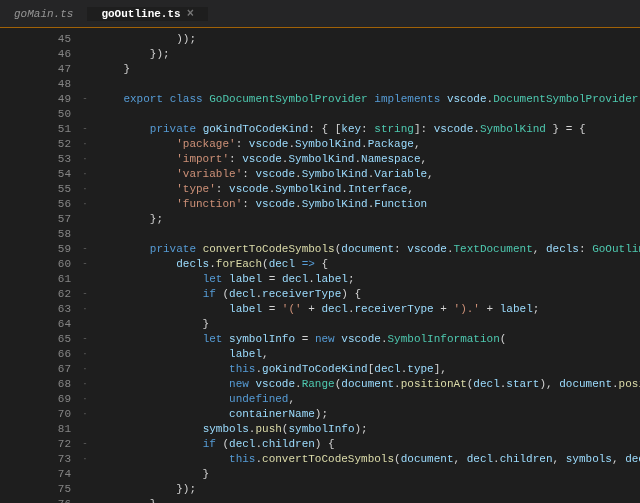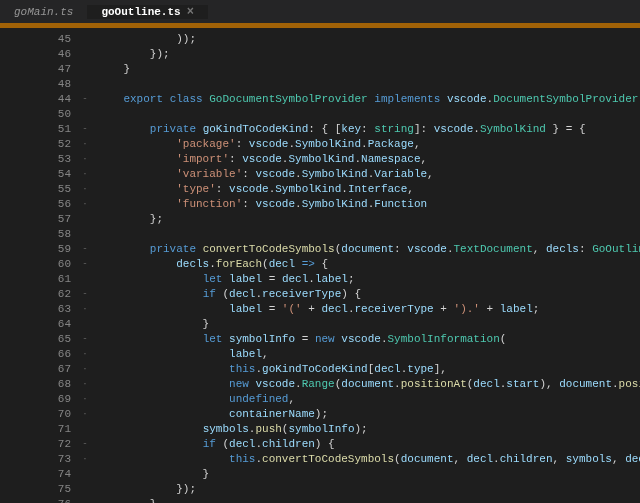--- a/index.html
+++ b/index.html
@@ -8,21 +8,21 @@
   font-family:Menlo,Consolas,"Courier New",monospace;
   font-size:11px;
   color:#d4d4d4;
   overflow:hidden;
   width:640px; height:503px;
 }
 .tabs {
   display:flex;
   background:#252526;
   height:28px;
-  border-bottom:5px solid #a16207;
+  border-bottom:1px solid #a16207;
   align-items:center;
 }
 .tab {
   padding:0 14px;
   display:flex; align-items:center; gap:6px;
   color:#969696;
   font-size:11px;
   font-style:italic;
   cursor:pointer;
 }
@@ -82,21 +82,21 @@
     <span class="close-x">×</span>
   </div>
 </div>
 
 <div class="editor">
   <div class="gutter" id="gutter">
       <div>45</div>
       <div>46</div>
       <div>47</div>
       <div>48</div>
-      <div>44</div>
+      <div>49</div>
       <div>50</div>
       <div>51</div>
       <div>52</div>
       <div>53</div>
       <div>54</div>
       <div>55</div>
       <div>56</div>
       <div>57</div>
       <div>58</div>
       <div>59</div>
@@ -104,21 +104,21 @@
       <div>61</div>
       <div>62</div>
       <div>63</div>
       <div>64</div>
       <div>65</div>
       <div>66</div>
       <div>67</div>
       <div>68</div>
       <div>69</div>
       <div>70</div>
-      <div>71</div>
+      <div>81</div>
       <div>72</div>
       <div>73</div>
       <div>74</div>
       <div>75</div>
       <div>76</div>
     </div>
   <div class="folds" id="folds">
       <div></div>
       <div></div>
       <div></div>

